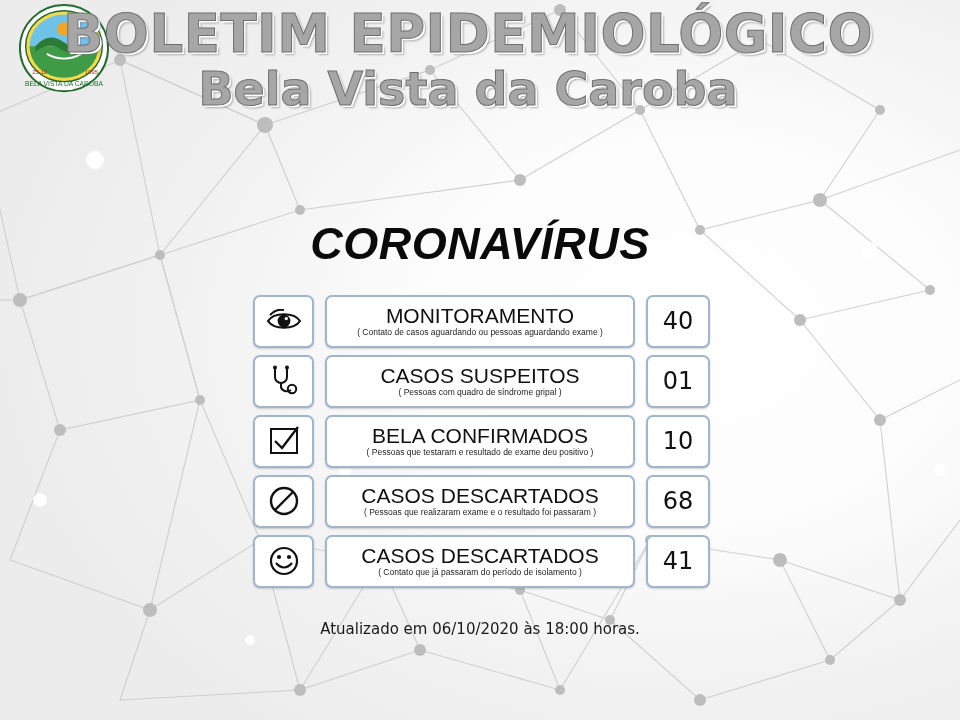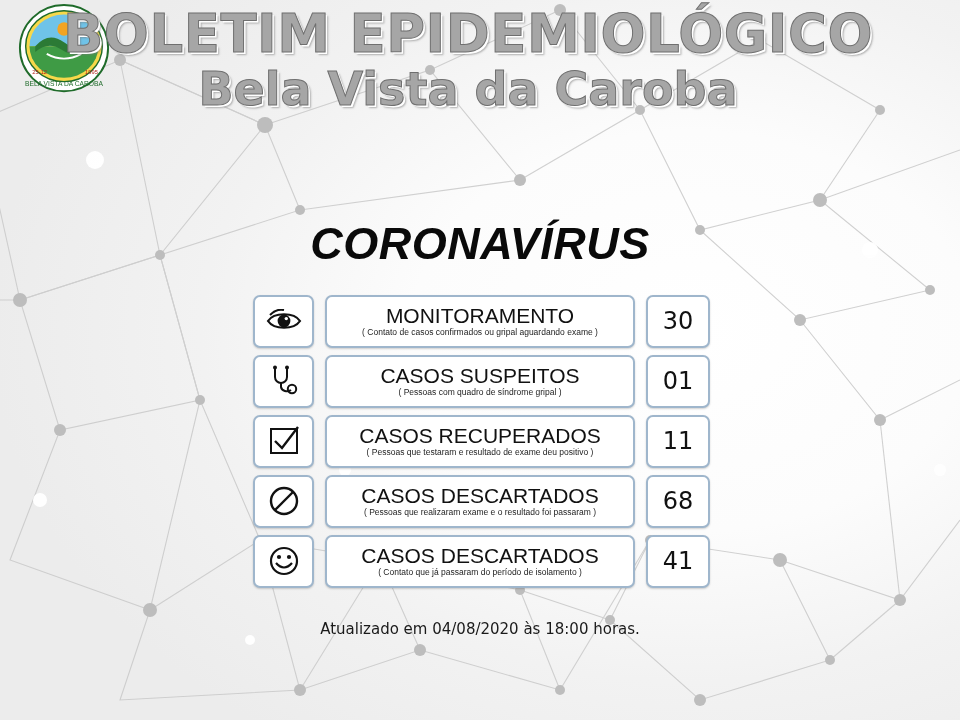--- a/index.html
+++ b/index.html
@@ -264,23 +264,23 @@
       <div class="icon-box">
         <svg width="36" height="24" viewBox="0 0 36 24">
           <path d="M2,12 C8,3 28,3 34,12 C28,21 8,21 2,12 Z" fill="none" stroke="#111" stroke-width="2.2"></path>
           <circle cx="18" cy="12" r="6.4" fill="#111"></circle>
           <circle cx="20.3" cy="9.6" r="1.7" fill="#fff"></circle>
           <path d="M4,6 C9,1 14,0 18,1" fill="none" stroke="#111" stroke-width="2"></path>
         </svg>
       </div>
       <div class="label-box">
         <div class="label-main">MONITORAMENTO</div>
-        <div class="label-sub">( Contato de casos confirmados ou gripal aguardando exame )</div>
-      </div>
-      <div class="count-box">30</div>
+        <div class="label-sub">( Contato de casos aguardando ou pessoas aguardando exame )</div>
+      </div>
+      <div class="count-box">40</div>
     </div>
 
     <div class="row">
       <div class="icon-box">
         <svg width="28" height="32" viewBox="0 0 28 32">
           <path d="M5,3 L5,12 a6,6 0 0 0 12,0 L17,3" fill="none" stroke="#111" stroke-width="2"></path>
           <path d="M11,18 L11,22 a6,5 0 0 0 10,3" fill="none" stroke="#111" stroke-width="2"></path>
           <circle cx="22" cy="24" r="4.2" fill="none" stroke="#111" stroke-width="2"></circle>
           <circle cx="5" cy="2.5" r="2" fill="#111"></circle>
           <circle cx="17" cy="2.5" r="2" fill="#111"></circle>
@@ -294,24 +294,24 @@
     </div>
 
     <div class="row">
       <div class="icon-box">
         <svg width="32" height="30" viewBox="0 0 32 30">
           <rect x="3" y="3" width="26" height="24" fill="none" stroke="#111" stroke-width="2"></rect>
           <path d="M7,15 L14,22 L30,1" fill="none" stroke="#111" stroke-width="2.4"></path>
         </svg>
       </div>
       <div class="label-box">
-        <div class="label-main">CASOS RECUPERADOS</div>
+        <div class="label-main">BELA CONFIRMADOS</div>
         <div class="label-sub">( Pessoas que testaram e resultado de exame deu positivo )</div>
       </div>
-      <div class="count-box">11</div>
+      <div class="count-box">10</div>
     </div>
 
     <div class="row">
       <div class="icon-box">
         <svg width="32" height="32" viewBox="0 0 32 32">
           <circle cx="16" cy="16" r="13" fill="none" stroke="#111" stroke-width="2.4"></circle>
           <line x1="7" y1="25" x2="25" y2="7" stroke="#111" stroke-width="2.4"></line>
         </svg>
       </div>
       <div class="label-box">
@@ -332,15 +332,15 @@
       </div>
       <div class="label-box">
         <div class="label-main">CASOS DESCARTADOS</div>
         <div class="label-sub">( Contato que já passaram do período de isolamento )</div>
       </div>
       <div class="count-box">41</div>
     </div>
 
   </div>
 
-  <div class="updated">Atualizado em 04/08/2020 às  18:00 horas.</div>
+  <div class="updated">Atualizado em 06/10/2020 às  18:00 horas.</div>
 
 </div>
 
 </body></html>

